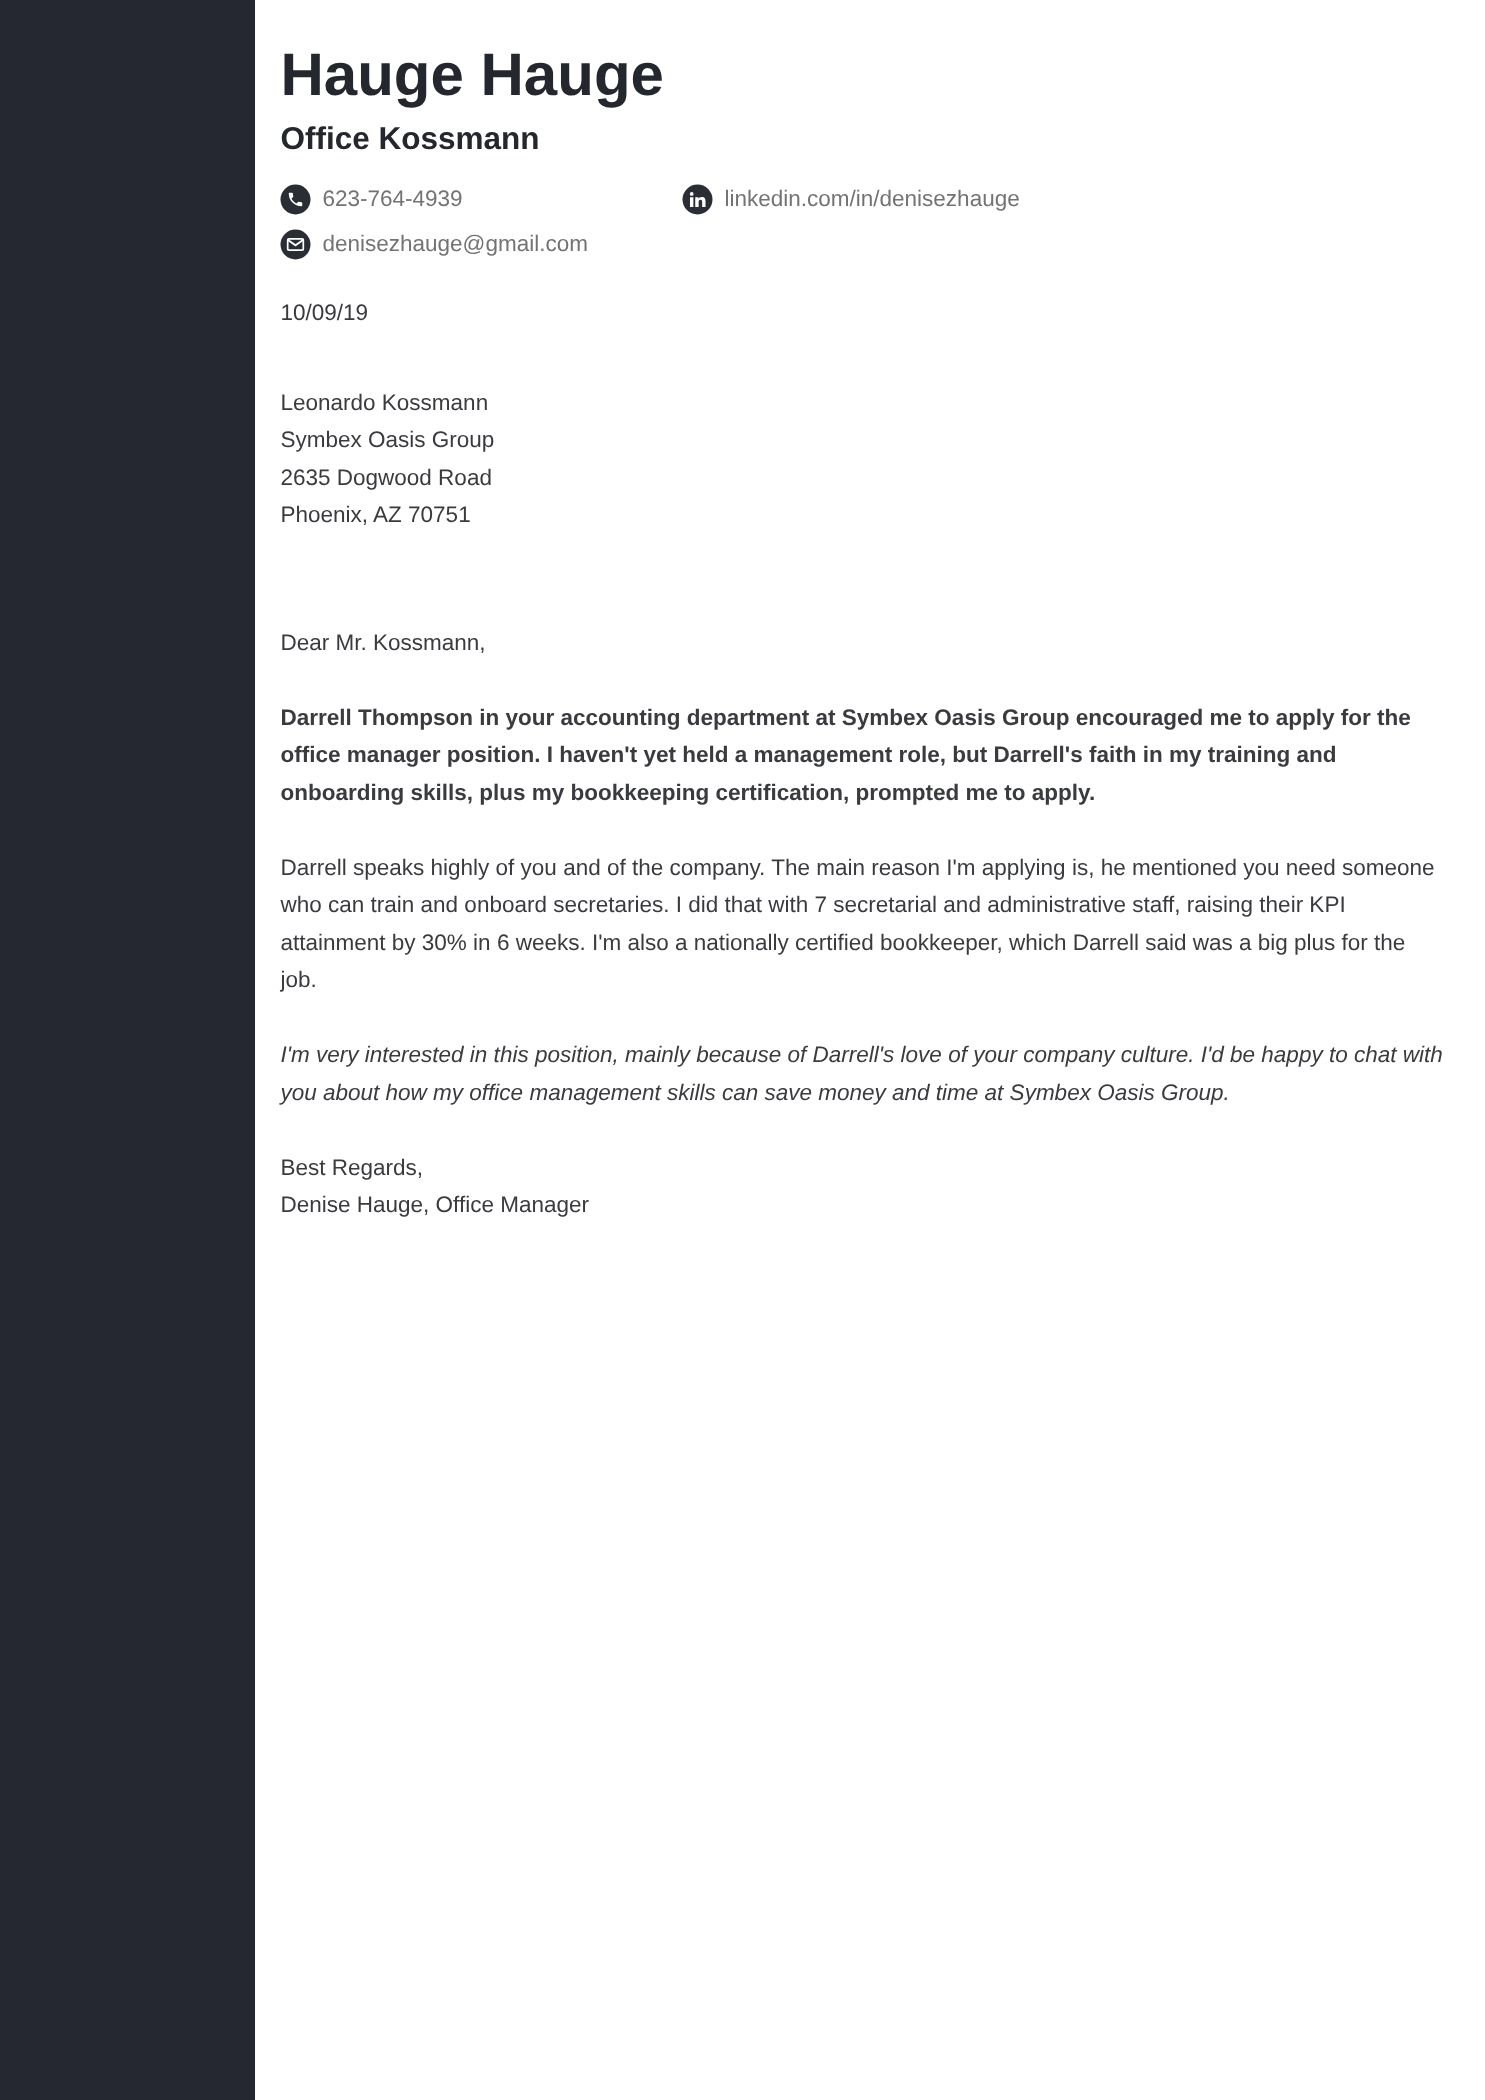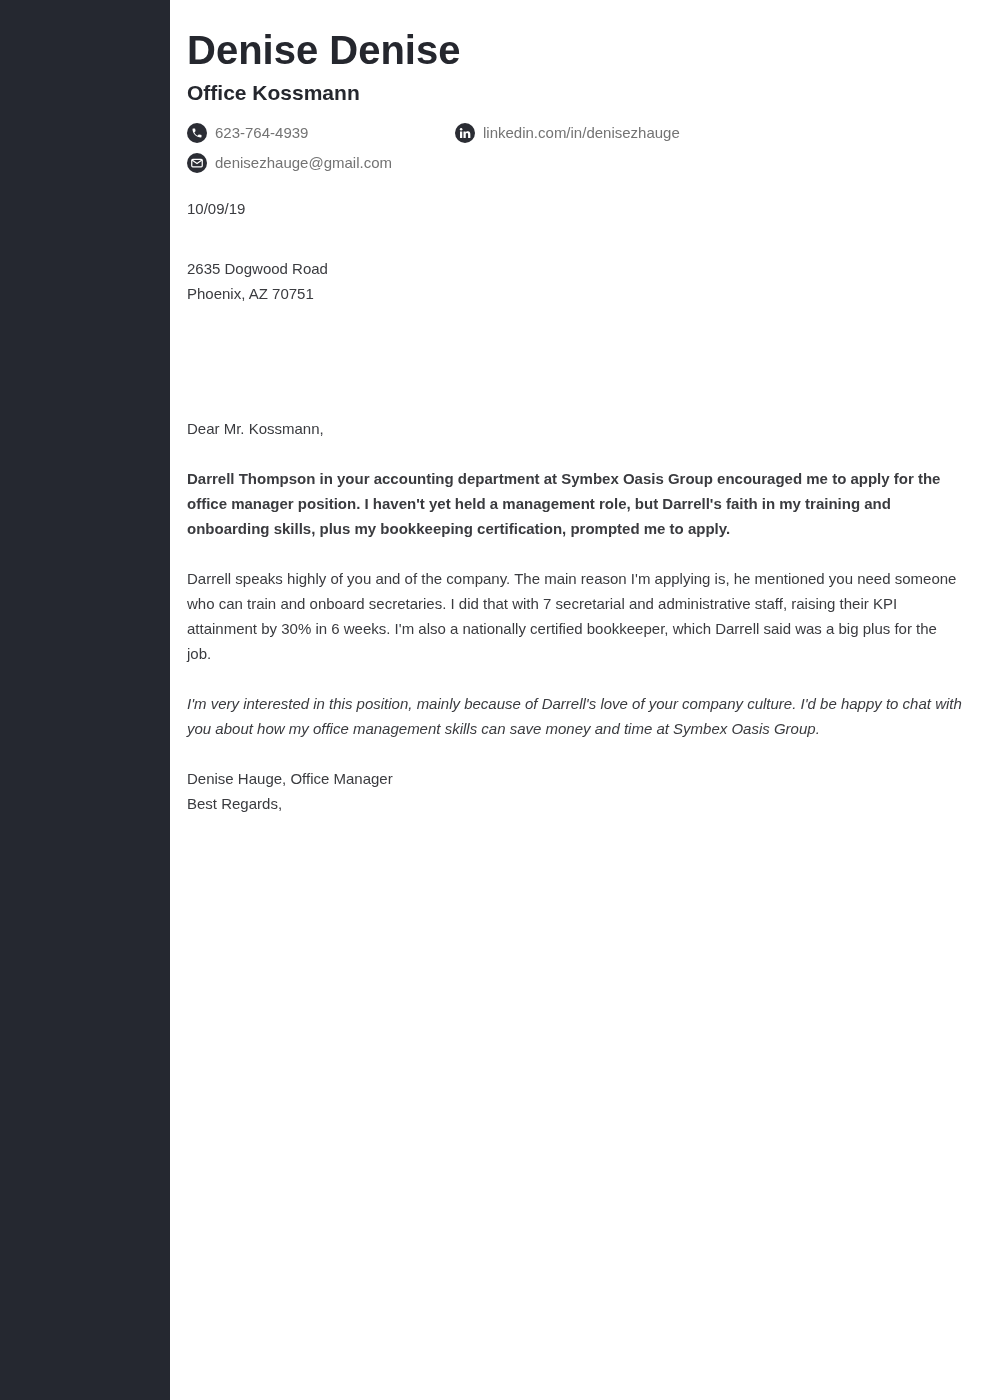--- a/index.html
+++ b/index.html
@@ -94,21 +94,21 @@
     .p3 { top: 691px; font-style: italic; }
     .closing { top: 766px; }
     .closing div { height: 25px; white-space: nowrap; }
   </style>
 </head>
 <body>
 
 <div class="sidebar"></div>
 
 <div class="main">
-  <h1 class="name">Denise Denise</h1>
+  <h1 class="name">Hauge Hauge</h1>
   <h2 class="title">Office Kossmann</h2>
 
   <div class="contact c-phone">
     <span class="icon">
       <svg width="12" height="12" viewBox="0 0 24 24">
           <path fill="#ffffff" d="M6.6 10.8c1.4 2.8 3.8 5.1 6.6 6.6l2.2-2.2c.3-.3.7-.4 1-.2 1.1.4 2.3.6 3.6.6.6 0 1 .4 1 1V20c0 .6-.4 1-1 1C10.6 21 3 13.4 3 4c0-.6.4-1 1-1h3.5c.6 0 1 .4 1 1 0 1.3.2 2.5.6 3.6.1.3 0 .7-.2 1z"></path>
         </svg>
     </span>
     <span>623-764-4939</span>
   </div>
@@ -130,27 +130,29 @@
           <circle cx="4.25" cy="4.5" r="2.5" fill="#ffffff"></circle>
           <path fill="#ffffff" d="M9 9h4.3v1.9c.7-1.2 2.2-2.3 4.4-2.3 4.2 0 5 2.7 5 6.3V22h-4.5v-6.3c0-1.6 0-3.5-2.2-3.5s-2.5 1.7-2.5 3.4V22H9z"></path>
         </svg>
     </span>
     <span>linkedin.com/in/denisezhauge</span>
   </div>
 
   <p class="block date">10/09/19</p>
 
   <div class="block recipient">
+    <div>Leonardo Kossmann</div>
+    <div>Symbex Oasis Group</div>
     <div>2635 Dogwood Road</div>
     <div>Phoenix, AZ 70751</div>
   </div>
 
   <p class="block salutation">Dear Mr. Kossmann,</p>
 
   <p class="block p1">Darrell Thompson in your accounting department at Symbex Oasis Group encouraged me to apply for the office manager position. I haven't yet held a management role, but Darrell's faith in my training and onboarding skills, plus my bookkeeping certification, prompted me to apply.</p>
   <p class="block p2">Darrell speaks highly of you and of the company. The main reason I'm applying is, he mentioned you need someone who can train and onboard secretaries. I did that with 7 secretarial and administrative staff, raising their KPI attainment by 30% in 6 weeks. I'm also a nationally certified bookkeeper, which Darrell said was a big plus for the job.</p>
   <p class="block p3">I'm very interested in this position, mainly because of Darrell's love of your company culture. I'd be happy to chat with you about how my office management skills can save money and time at Symbex Oasis Group.</p>
 
   <div class="block closing">
+    <div>Best Regards,</div>
     <div>Denise Hauge, Office Manager</div>
-    <div>Best Regards,</div>
   </div>
 </div>
 
 </body></html>

